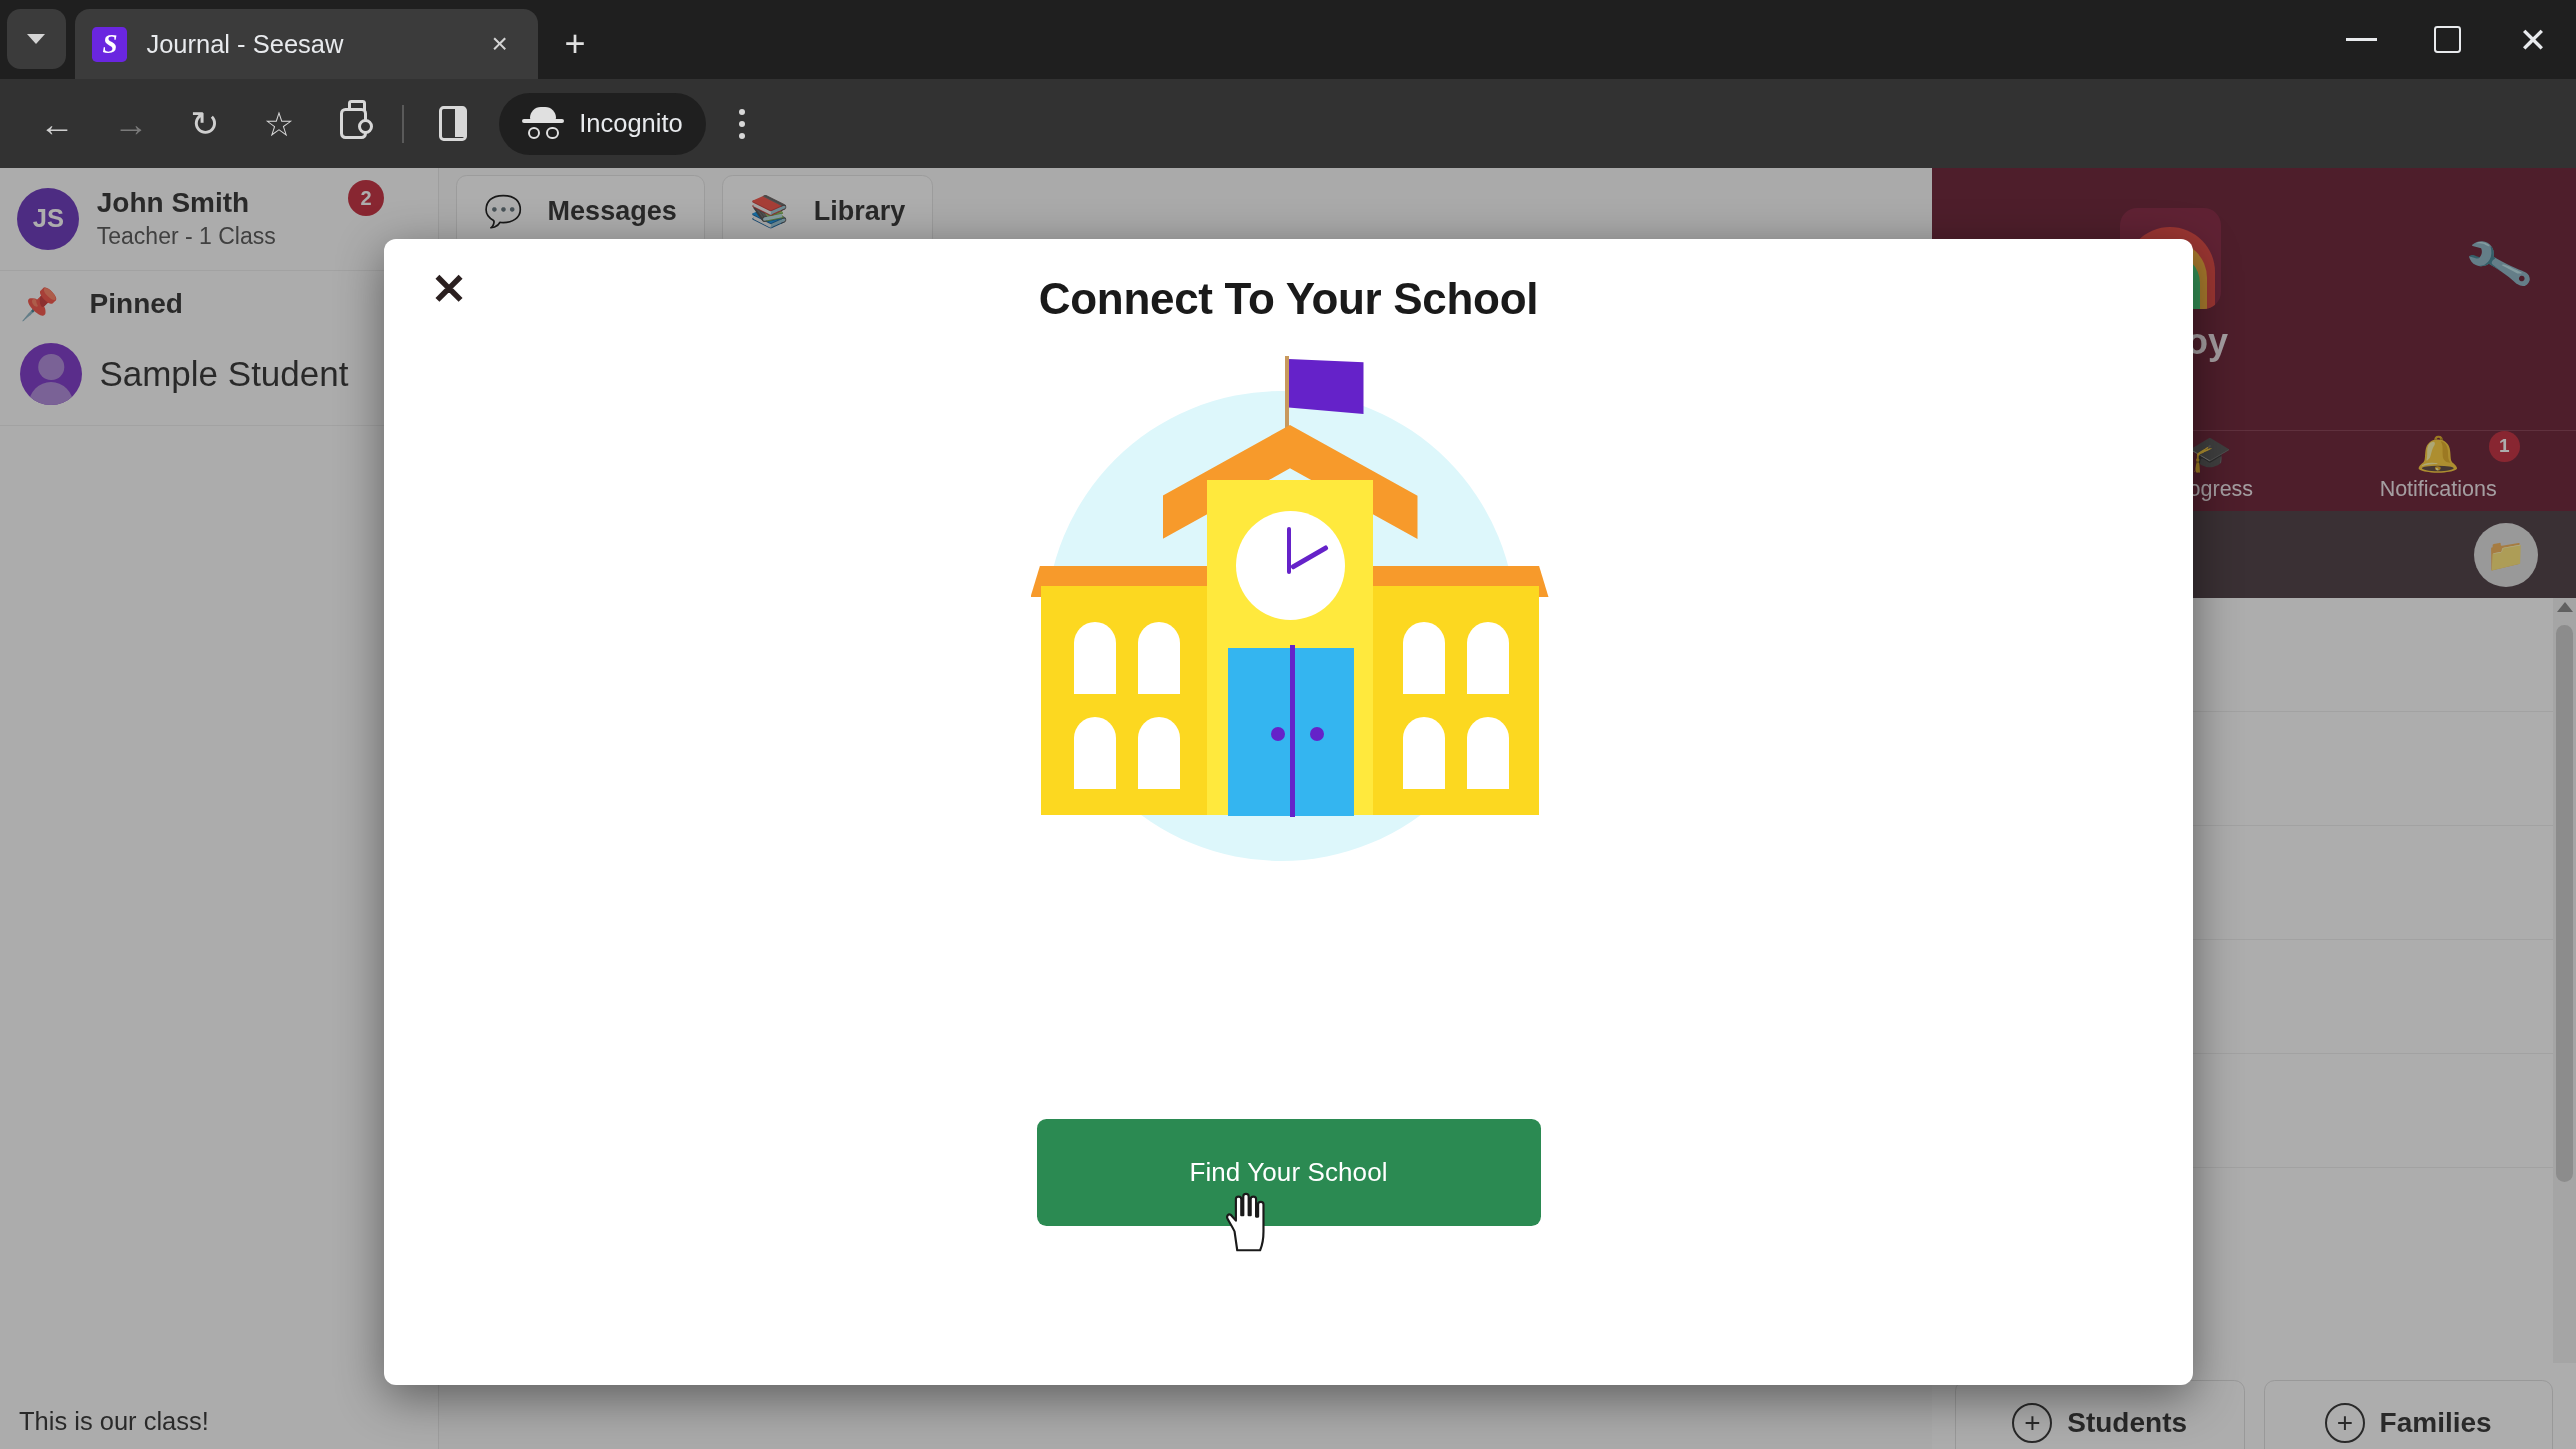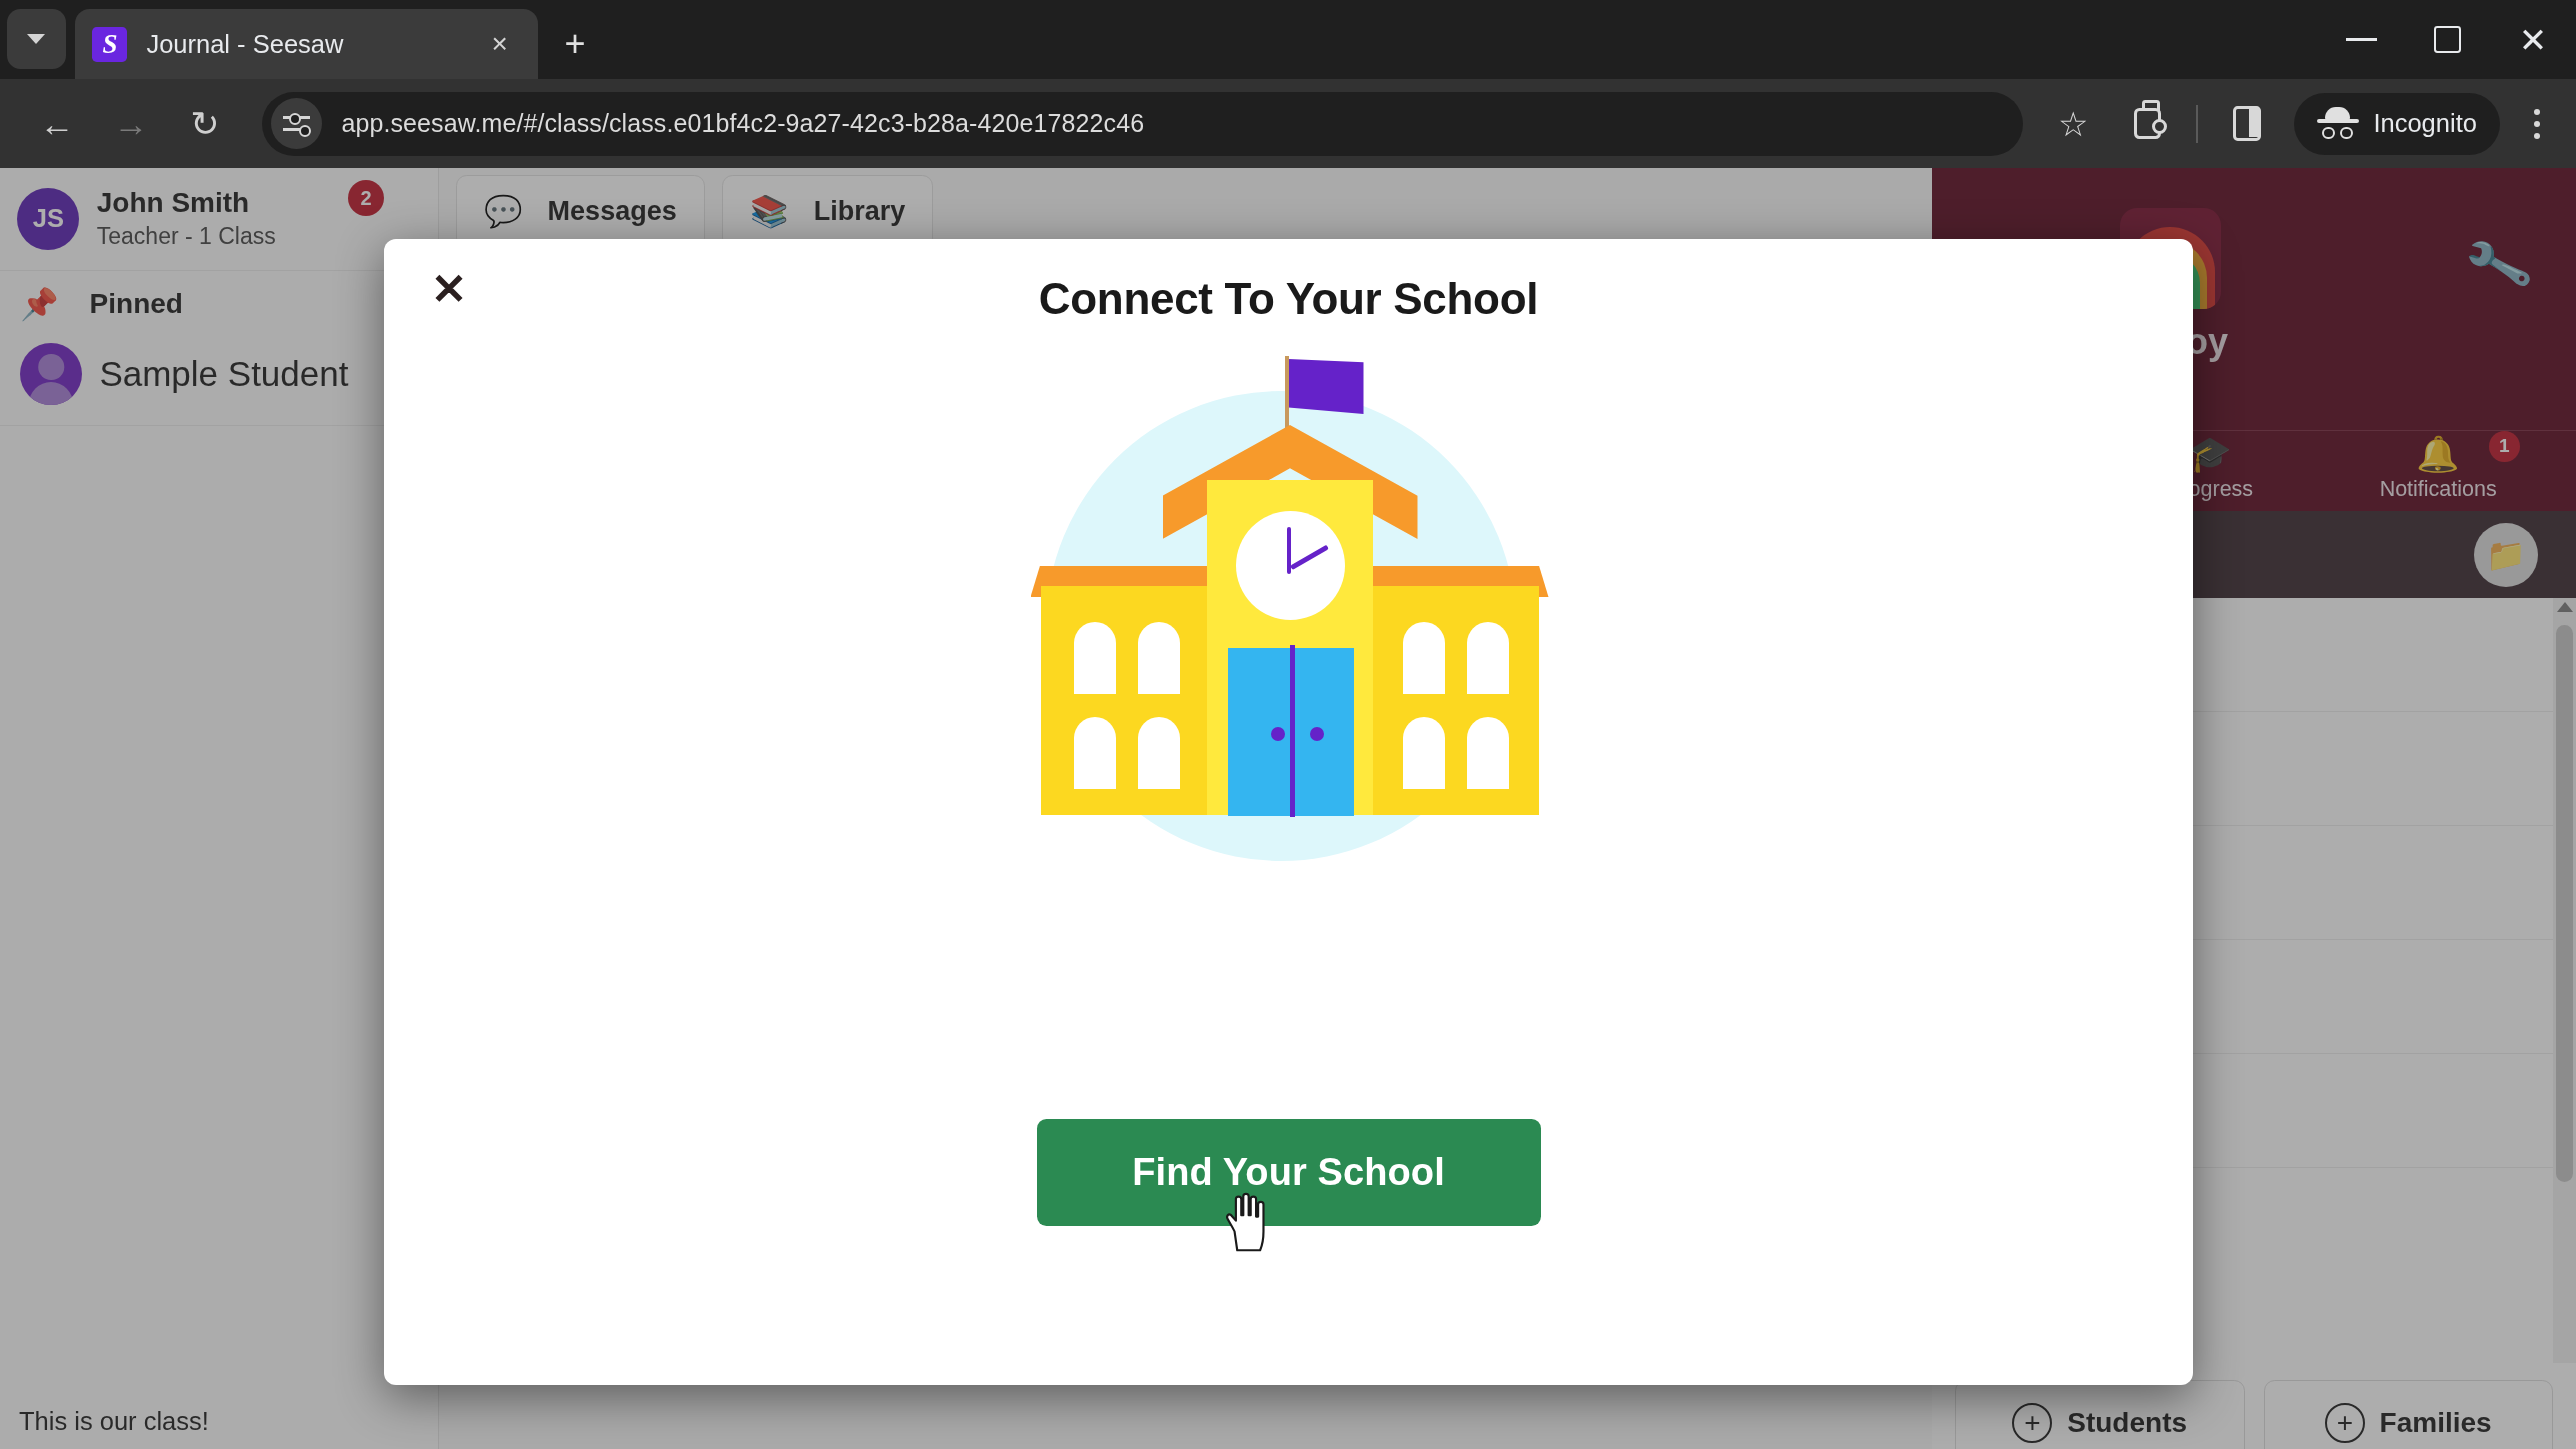--- a/index.html
+++ b/index.html
@@ -500,21 +500,21 @@
   .knob.r { left: 303px; }
   .win {
     position: absolute; width: 42px; height: 72px;
     background: #fff; border-radius: 21px 21px 0 0;
   }
   .find-btn {
     position: absolute; left: 50%; top: 880px;
     transform: translateX(-50%);
     width: 504px; height: 107px;
     background: #2b8a52; border-radius: 9.4px;
-    color: #fff; font-size: 38px; font-weight: 700;
+    color: #fff; font-size: 26px; font-weight: 400;
     display: flex; align-items: center; justify-content: center;
     letter-spacing: 0.1px;
   }
   .cursor-hand {
     position: absolute; left: 1221px; top: 1191px;
     z-index: 80; pointer-events: none;
   }
 </style>
 </head>
 <body>
@@ -550,29 +550,20 @@
         </div>
       </div>
     </div>
 
     <div class="toolbar">
       <div style="width:20px;flex:0 0 auto"></div>
       <div class="nav-btn">←</div>
       <div class="nav-btn dim">→</div>
       <div class="nav-btn">↻</div>
 
-      <div class="omnibox">
-        <div class="site-info">
-          <div class="tune-icon">
-              <i></i>
-              <i></i>
-            </div>
-        </div>
-        <div class="url-text">app.seesaw.me/#/class/class.e01bf4c2-9a27-42c3-b28a-420e17822c46</div>
-      </div>
 
       <div class="tb-right">
         <div class="nav-btn">
           <span class="star-icon">☆</span>
         </div>
         <div class="nav-btn">
           <div class="ext-icon"></div>
         </div>
         <div class="tb-sep"></div>
         <div class="nav-btn">

